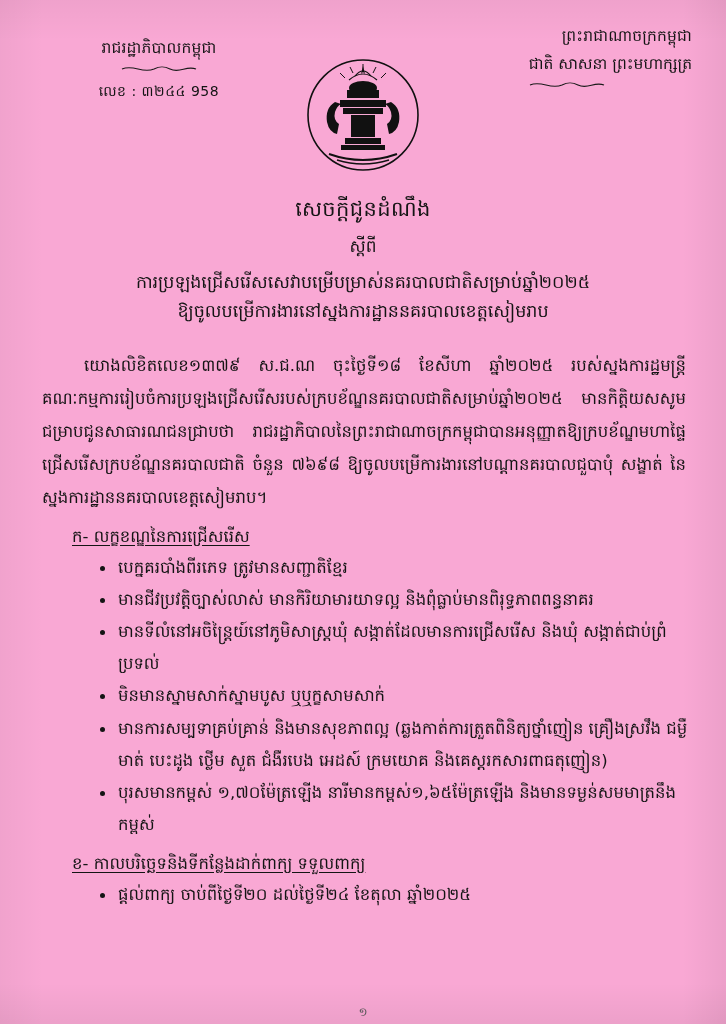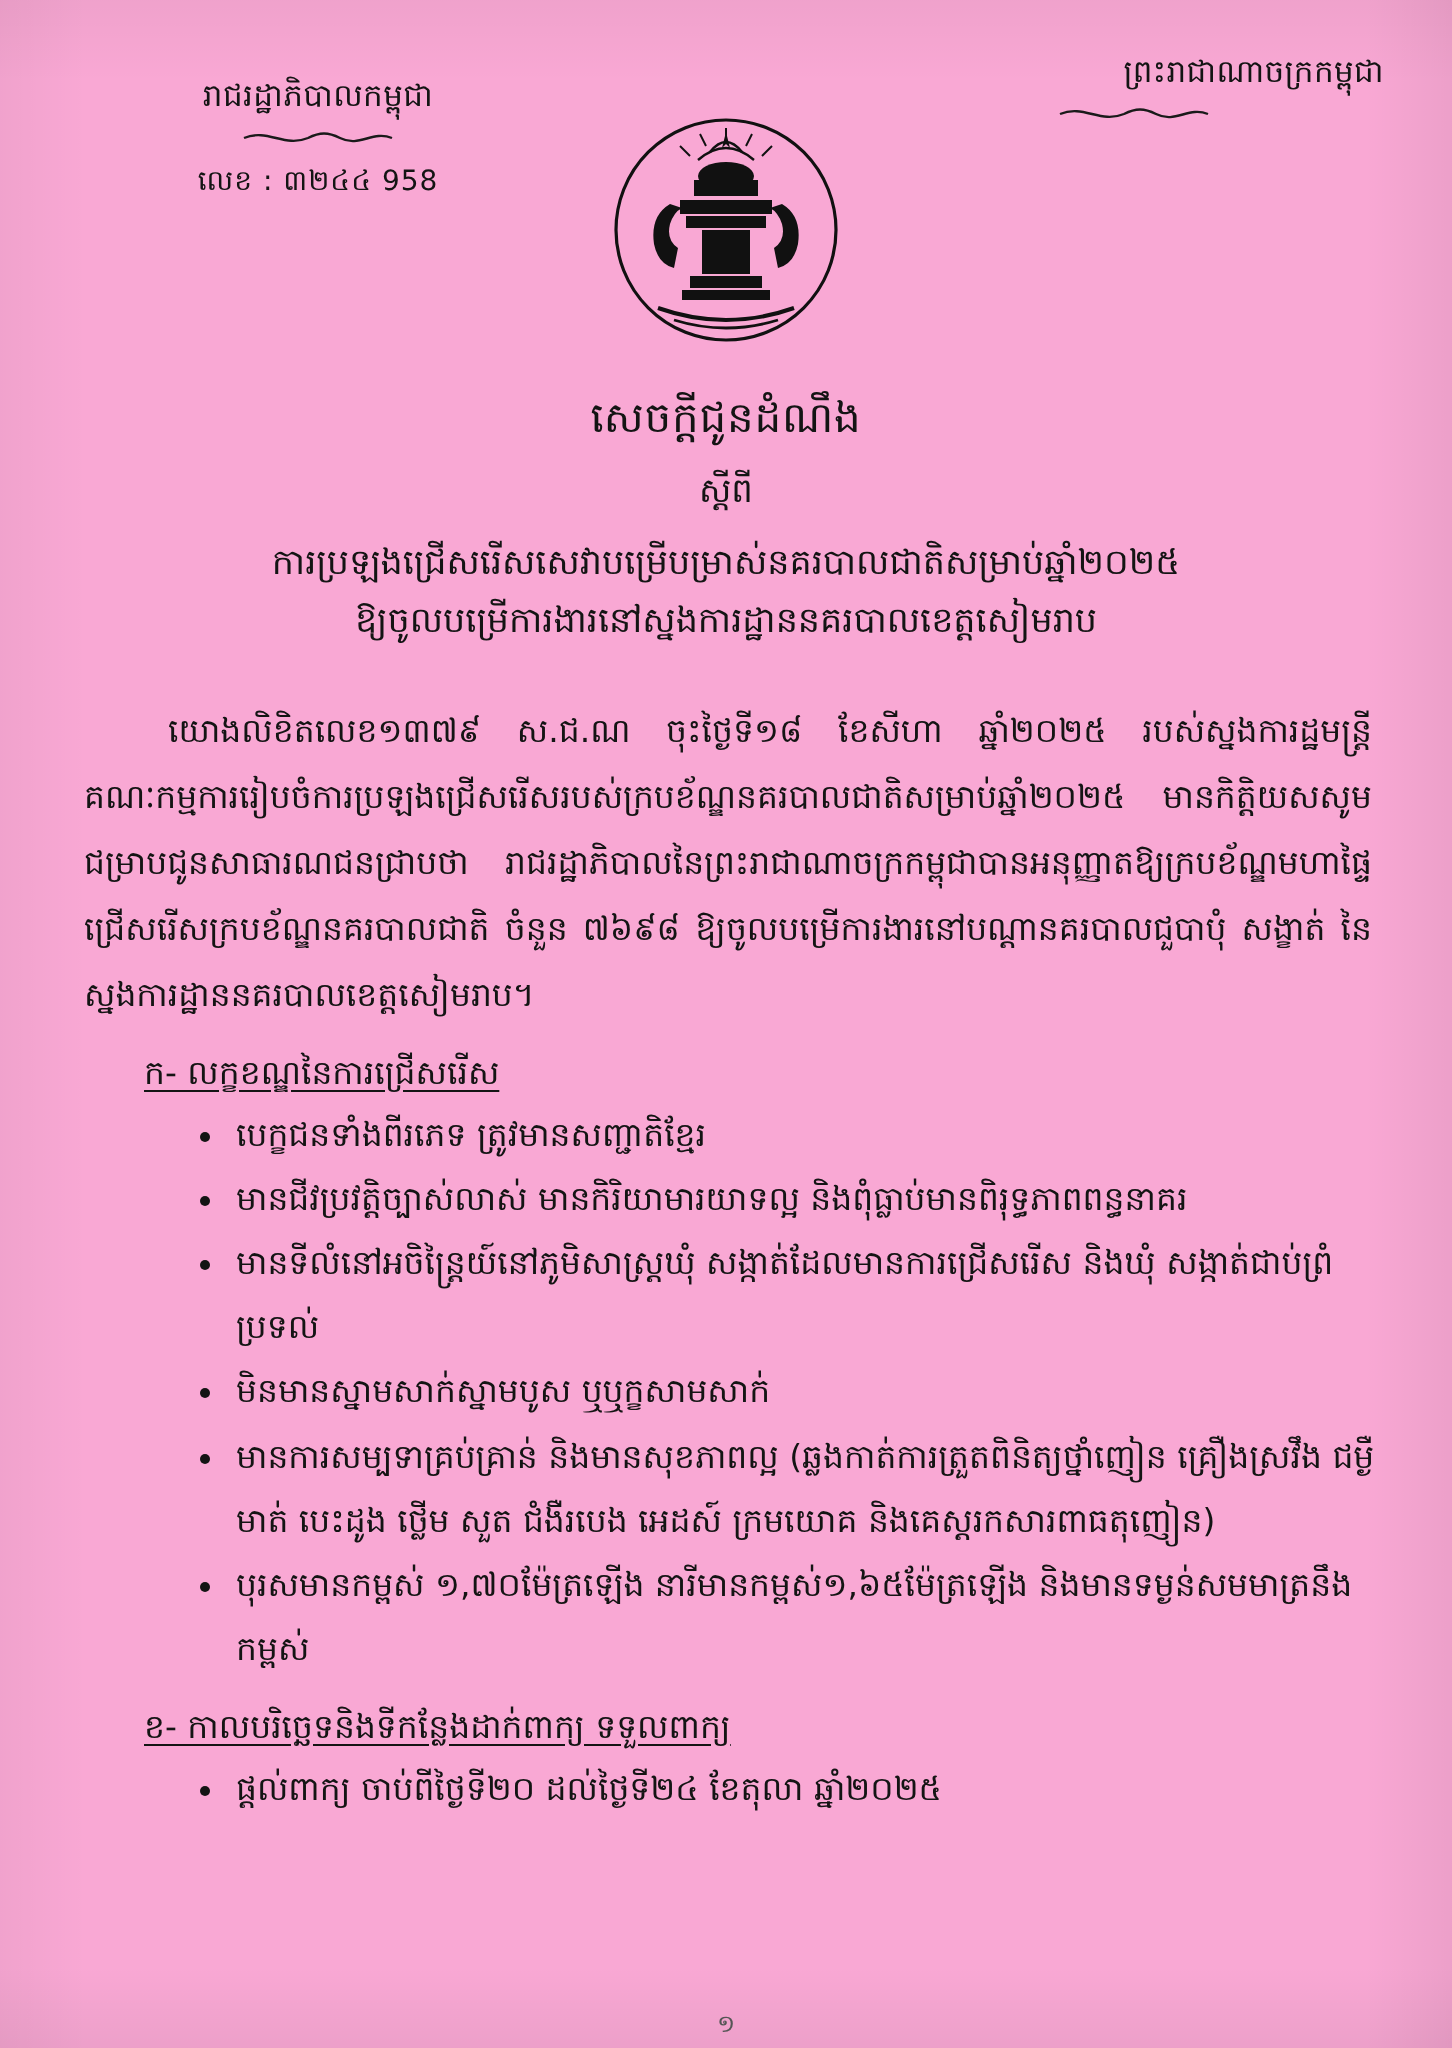--- a/index.html
+++ b/index.html
@@ -214,41 +214,42 @@
         <rect x="38" y="82" width="36" height="6" fill="#111"></rect>
         <rect x="34" y="89" width="44" height="5" fill="#111"></rect>
 
         <path d="M22 98 q34 12 68 0" stroke="#111" stroke-width="2" fill="none"></path>
         <path d="M30 104 q26 8 52 0" stroke="#111" stroke-width="1.4" fill="none"></path>
       </svg>
     </div>
 
     <div class="hdr-right kh">
       <div class="hdr-line1">ព្រះរាជាណាចក្រកម្ពុជា</div>
+      <div class="hdr-line2">ជាតិ សាសនា ព្រះមហាក្សត្រ</div>
       <svg class="deco-swirl" viewBox="0 0 78 10">
         <path d="M2 5 C14 0, 22 10, 34 5 C40 2, 44 2, 50 5 C60 10, 66 1, 76 5" stroke="#1a1a1a" fill="none" stroke-width="1.2"></path>
       </svg>
     </div>
   </div>
 
   <div class="title-block kh">
     <div class="t-main">សេចក្តីជូនដំណឹង</div>
     <div class="t-sub">ស្តីពី</div>
     <div class="t-line3">ការប្រឡងជ្រើសរើសសេវាបម្រើបម្រាស់នគរបាលជាតិសម្រាប់ឆ្នាំ២០២៥</div>
     <div class="t-line4">ឱ្យចូលបម្រើការងារនៅស្នងការដ្ឋាននគរបាលខេត្តសៀមរាប</div>
   </div>
 
   <div class="body-block kh">
     <p>យោងលិខិតលេខ១៣៧៩ ស.ជ.ណ ចុះថ្ងៃទី១៨ ខែសីហា ឆ្នាំ២០២៥ របស់ស្នងការដ្ឋមន្ត្រី គណៈកម្មការរៀបចំការប្រឡងជ្រើសរើសរបស់ក្របខ័ណ្ឌនគរបាលជាតិសម្រាប់ឆ្នាំ២០២៥ មានកិត្តិយសសូមជម្រាបជូនសាធារណជនជ្រាបថា រាជរដ្ឋាភិបាលនៃព្រះរាជាណាចក្រកម្ពុជាបានអនុញ្ញាតឱ្យក្របខ័ណ្ឌមហាផ្ទៃជ្រើសរើសក្របខ័ណ្ឌនគរបាលជាតិ ចំនួន ៧៦៩៨ ឱ្យចូលបម្រើការងារនៅបណ្តានគរបាលជួបាបុំ សង្ខាត់ នៃស្នងការដ្ឋាននគរបាលខេត្តសៀមរាប។</p>
   </div>
 
   <div class="section kh">
     <div class="section-head">ក- លក្ខខណ្ឌនៃការជ្រើសរើស</div>
     <ul class="bullets">
-      <li>បេក្ខជនទាំងពីរភេទ ត្រូវមានសញ្ជាតិខ្មែរ</li>
+      <li>បេក្នគរបាំងពីរភេទ ត្រូវមានសញ្ជាតិខ្មែរ</li>
       <li>មានជីវប្រវត្តិច្បាស់លាស់ មានកិរិយាមារយាទល្អ និងពុំធ្លាប់មានពិរុទ្ធភាពពន្ធនាគរ</li>
       <li>មានទីលំនៅអចិន្ត្រៃយ៍នៅភូមិសាស្ត្រឃុំ សង្កាត់ដែលមានការជ្រើសរើស និងឃុំ សង្កាត់ជាប់ព្រំប្រទល់</li>
       <li>មិនមានស្នាមសាក់ស្នាមបូស ឬឬក្ខសាមសាក់</li>
       <li>មានការសម្បទាគ្រប់គ្រាន់ និងមានសុខភាពល្អ (ឆ្លងកាត់ការត្រួតពិនិត្យថ្នាំញៀន គ្រឿងស្រវឹង ជម្ងឺមាត់ បេះដូង ថ្លើម សួត ជំងឺរបេង អេដស៍ ក្រមយោគ និងគេស្តរកសារពាធតុញៀន)</li>
       <li>បុរសមានកម្ពស់ ១,៧០ម៉ែត្រឡើង នារីមានកម្ពស់១,៦៥ម៉ែត្រឡើង និងមានទម្ងន់សមមាត្រនឹងកម្ពស់</li>
     </ul>
   </div>
 
   <div class="section kh">
     <div class="section-head">ខ- កាលបរិច្ឆេទនិងទីកន្លែងដាក់ពាក្យ ទទួលពាក្យ</div>

